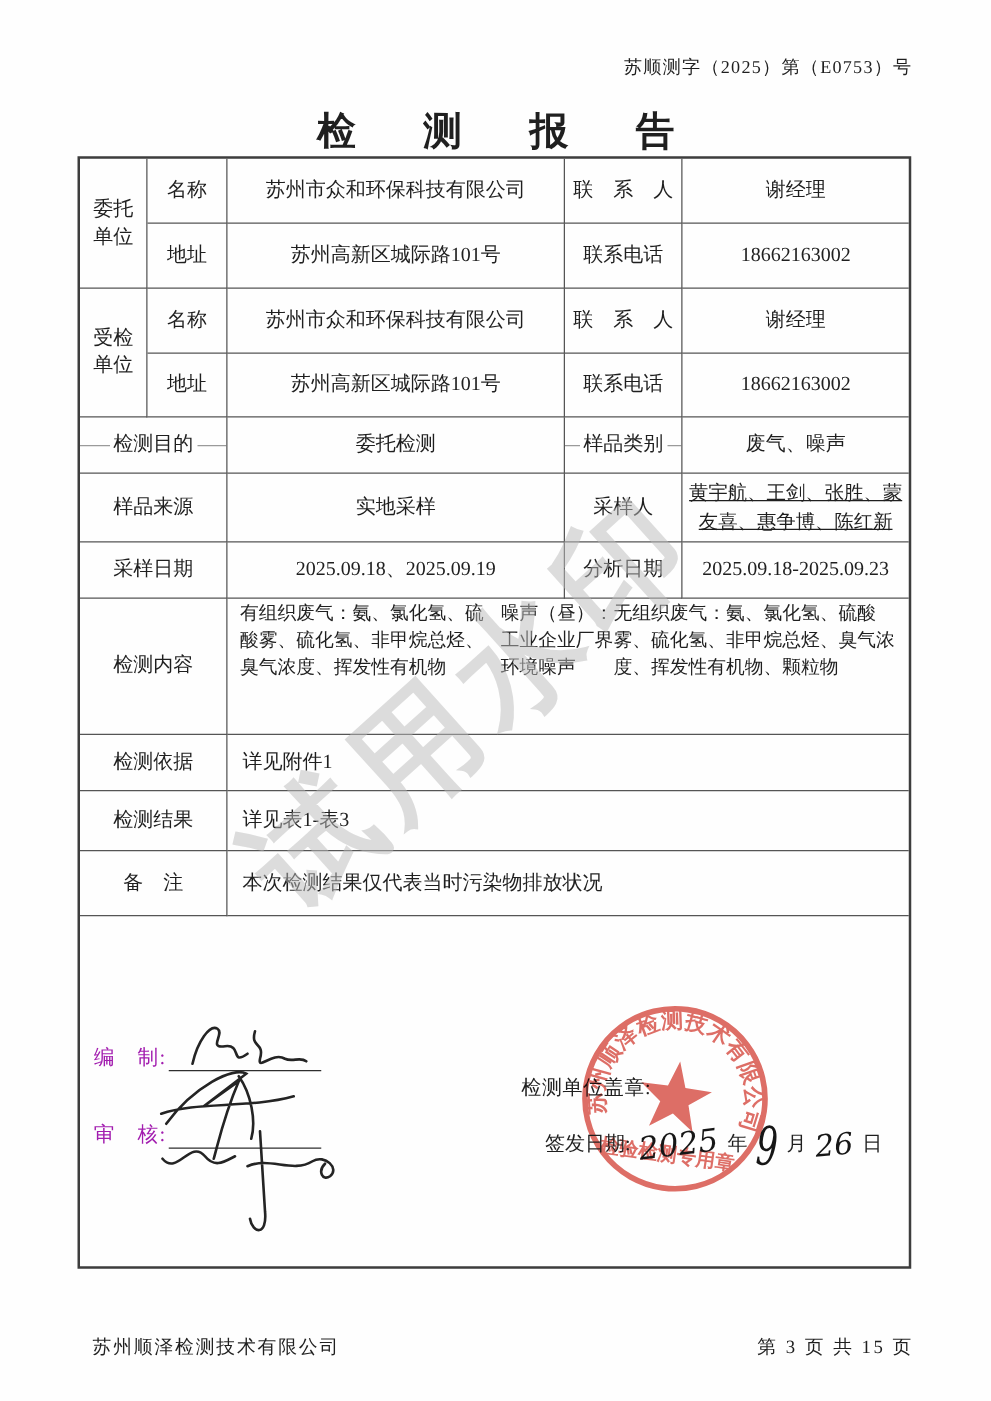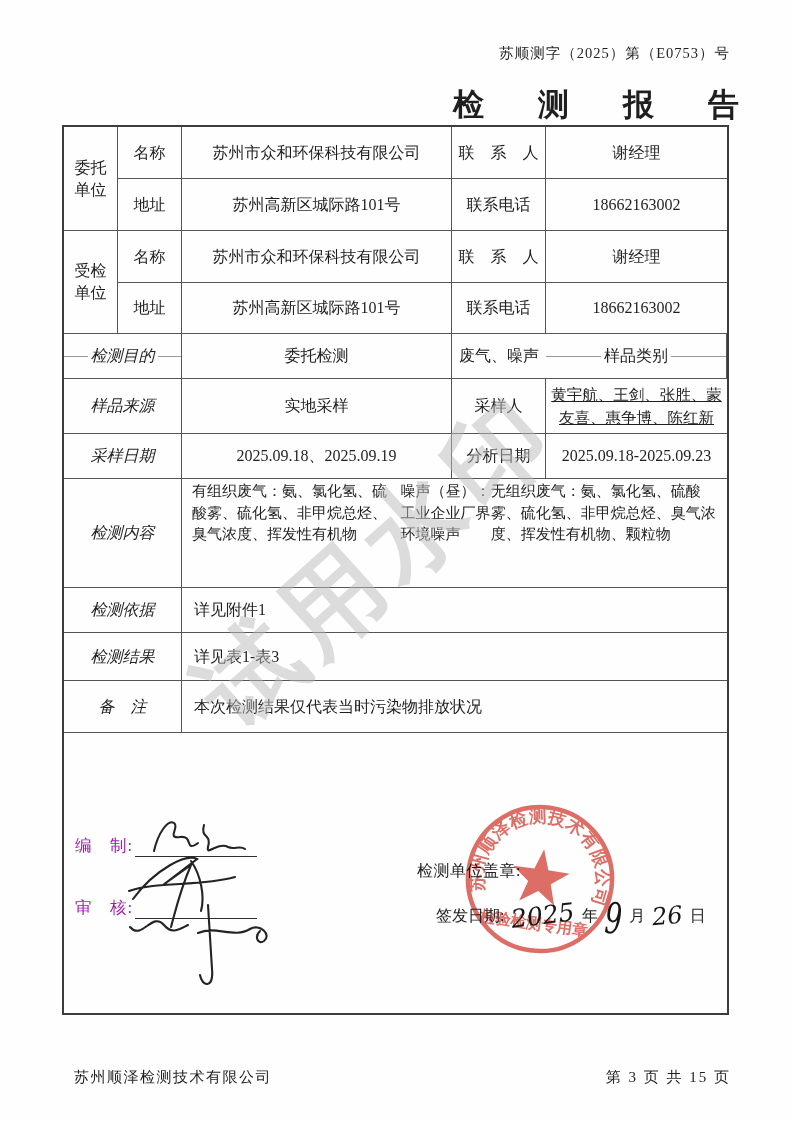--- a/index.html
+++ b/index.html
@@ -1,36 +1,36 @@
 <!DOCTYPE html>
 <html><head>
 <meta charset="utf-8">
 <style>
   html,body{margin:0;padding:0;background:#ffffff;}
   #page{
     position:relative;width:793px;height:1121px;background:#fefefe;
     font-family:"Liberation Serif","DejaVu Serif",serif;color:#1f1f1f;overflow:hidden;
   }
   .doc-num{position:absolute;top:44px;right:63px;font-size:14.5px;letter-spacing:1px;}
-  .title{position:absolute;top:84px;left:0;width:100%;text-align:right;
+  .title{position:absolute;top:84px;left:0;width:100%;text-align:center;
     font-size:31px;font-weight:bold;letter-spacing:54px;text-indent:54px;}
   
   .doc-table{
     position:absolute;left:62px;top:125px;width:667px;box-sizing:border-box;
     border:2px solid #3d3d3d;display:grid;
     grid-template-columns:54px 64px 270px 94px 181px;
     grid-template-rows:52px 52px 52px 51px 45px 55px 45px 109px 45px 48px 52px 280px;
   }
   .cell{border-right:1px solid #555;border-bottom:1px solid #555;
     display:flex;align-items:center;justify-content:center;text-align:center;
     font-size:16px;padding:2px 4px;box-sizing:border-box;line-height:22px;}
   .no-r{border-right:none!important;}
   .no-b{border-bottom:none!important;}
   .span-r2{grid-row:span 2;}
-  .span-c2{grid-column:span 2;font-style:italic;}
+  .span-c2{grid-column:span 2;}
   .span-c3{grid-column:span 3;}
   .span-c5{grid-column:1 / -1;}
   .left{justify-content:flex-start;text-align:left;padding-left:12px;}
   .samplers{font-size:15.5px;line-height:23px;padding:2px 3px;text-decoration:underline;}
   .content-cell{flex-direction:row;align-items:flex-start;justify-content:center;
     text-align:left;font-size:15px;line-height:21.5px;padding-left:10px;padding-right:5px;}
   .artifact{position:relative;
     background-image:linear-gradient(#9a9a9a,#9a9a9a);
     background-size:100% 1px;background-position:center 52%;background-repeat:no-repeat;}
   .artifact>span{background:#fefefe;padding:0 3px;}
@@ -86,24 +86,24 @@
 
     <div class="cell">地址</div>
     <div class="cell">苏州高新区城际路101号</div>
     <div class="cell">联系电话</div>
     <div class="cell no-r">18662163002</div>
 
     <div class="cell span-c2 artifact">
         <span>检测目的</span>
       </div>
     <div class="cell">委托检测</div>
-    <div class="cell no-r">废气、噪声</div>
     <div class="cell artifact">
         <span>样品类别</span>
       </div>
+    <div class="cell no-r">废气、噪声</div>
 
     <div class="cell span-c2">样品来源</div>
     <div class="cell">实地采样</div>
     <div class="cell">采样人</div>
     <div class="cell no-r samplers">黄宇航、王剑、张胜、蒙友喜、惠争博、陈红新</div>
 
     <div class="cell span-c2">采样日期</div>
     <div class="cell">2025.09.18、2025.09.19</div>
     <div class="cell">分析日期</div>
     <div class="cell no-r">2025.09.18-2025.09.23</div>

